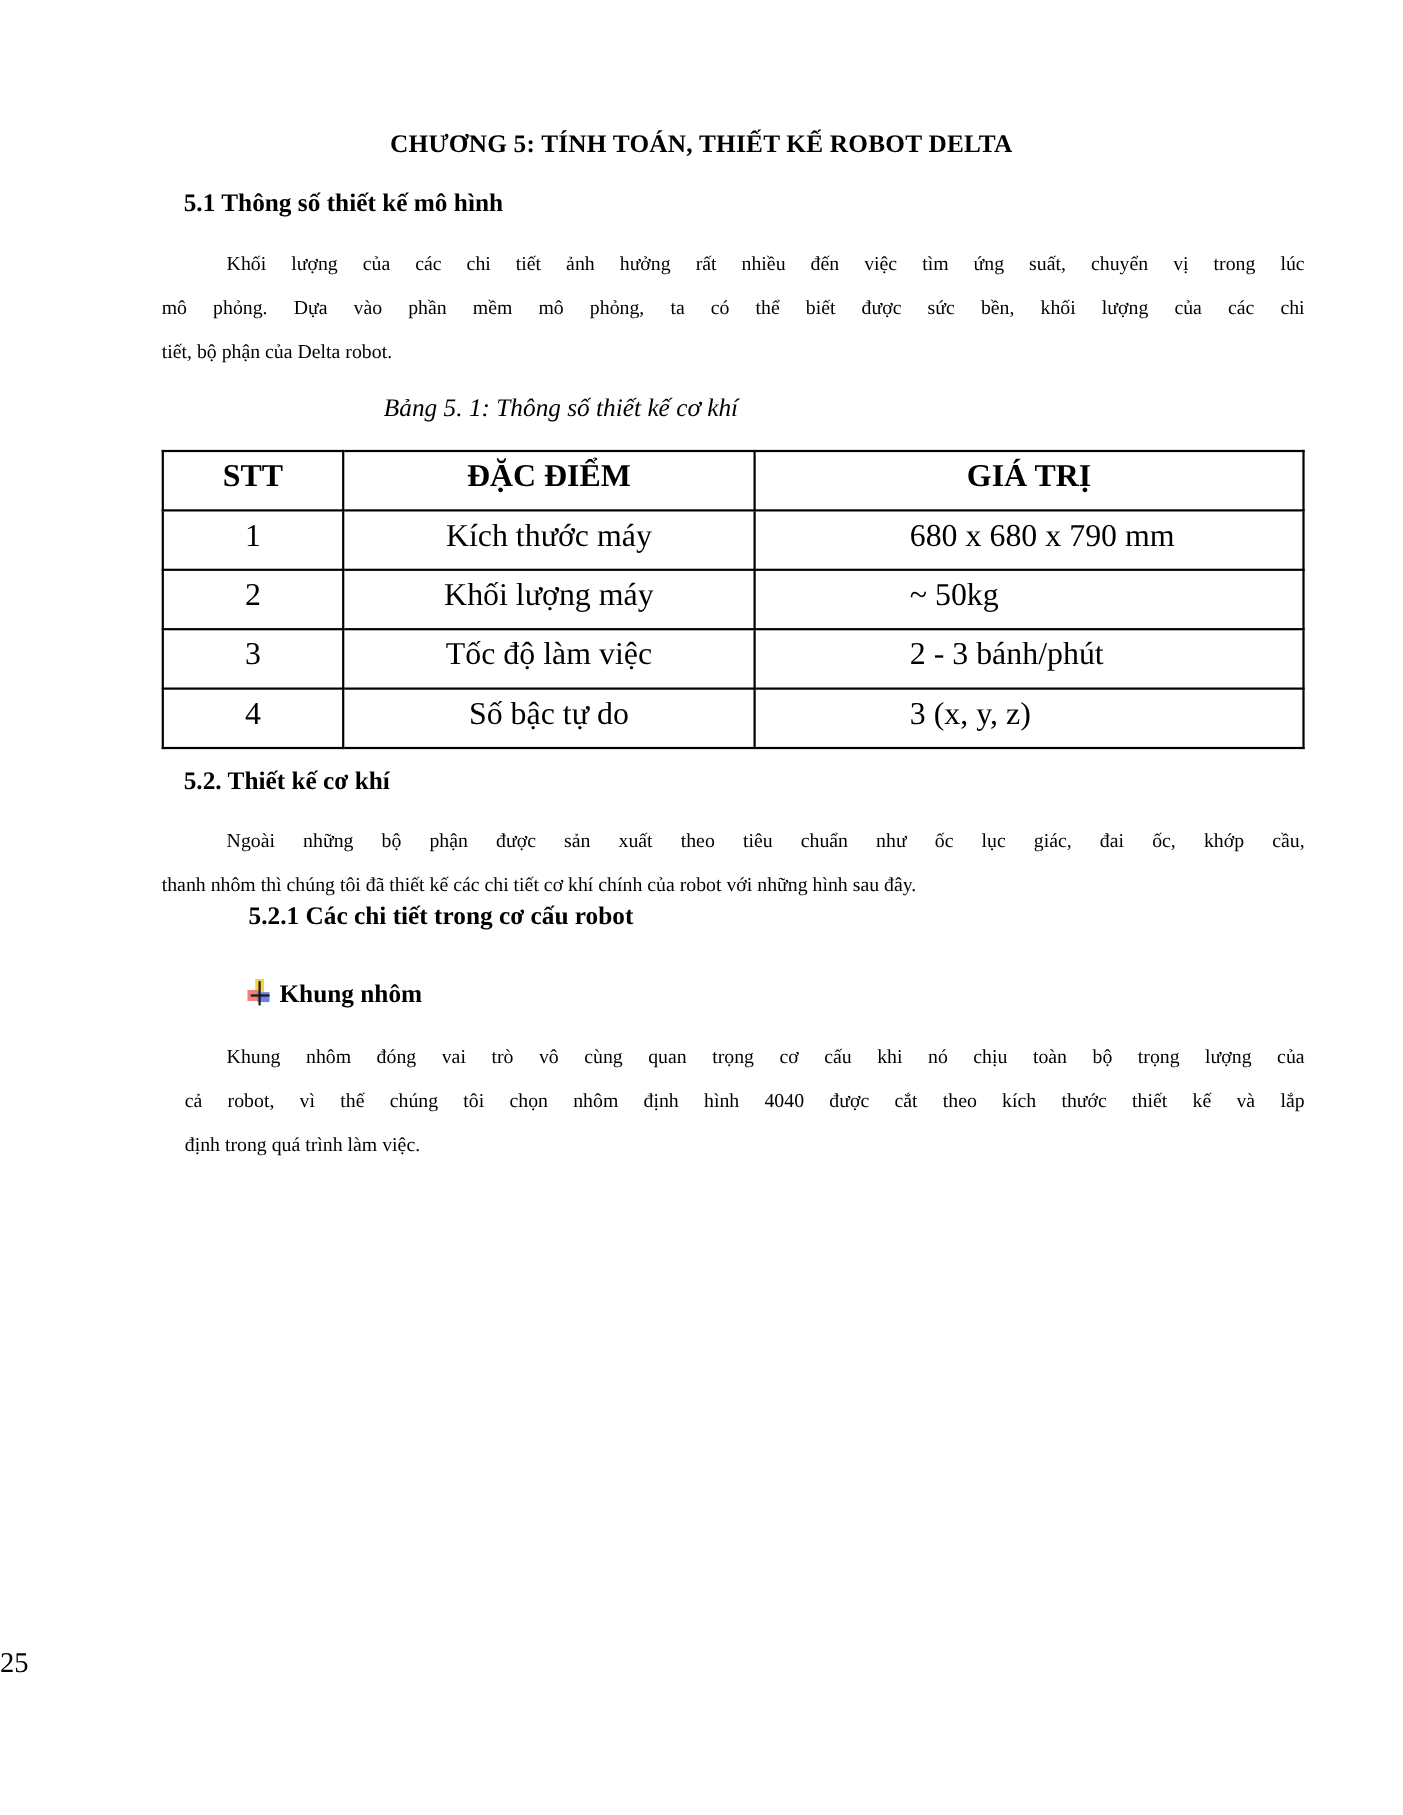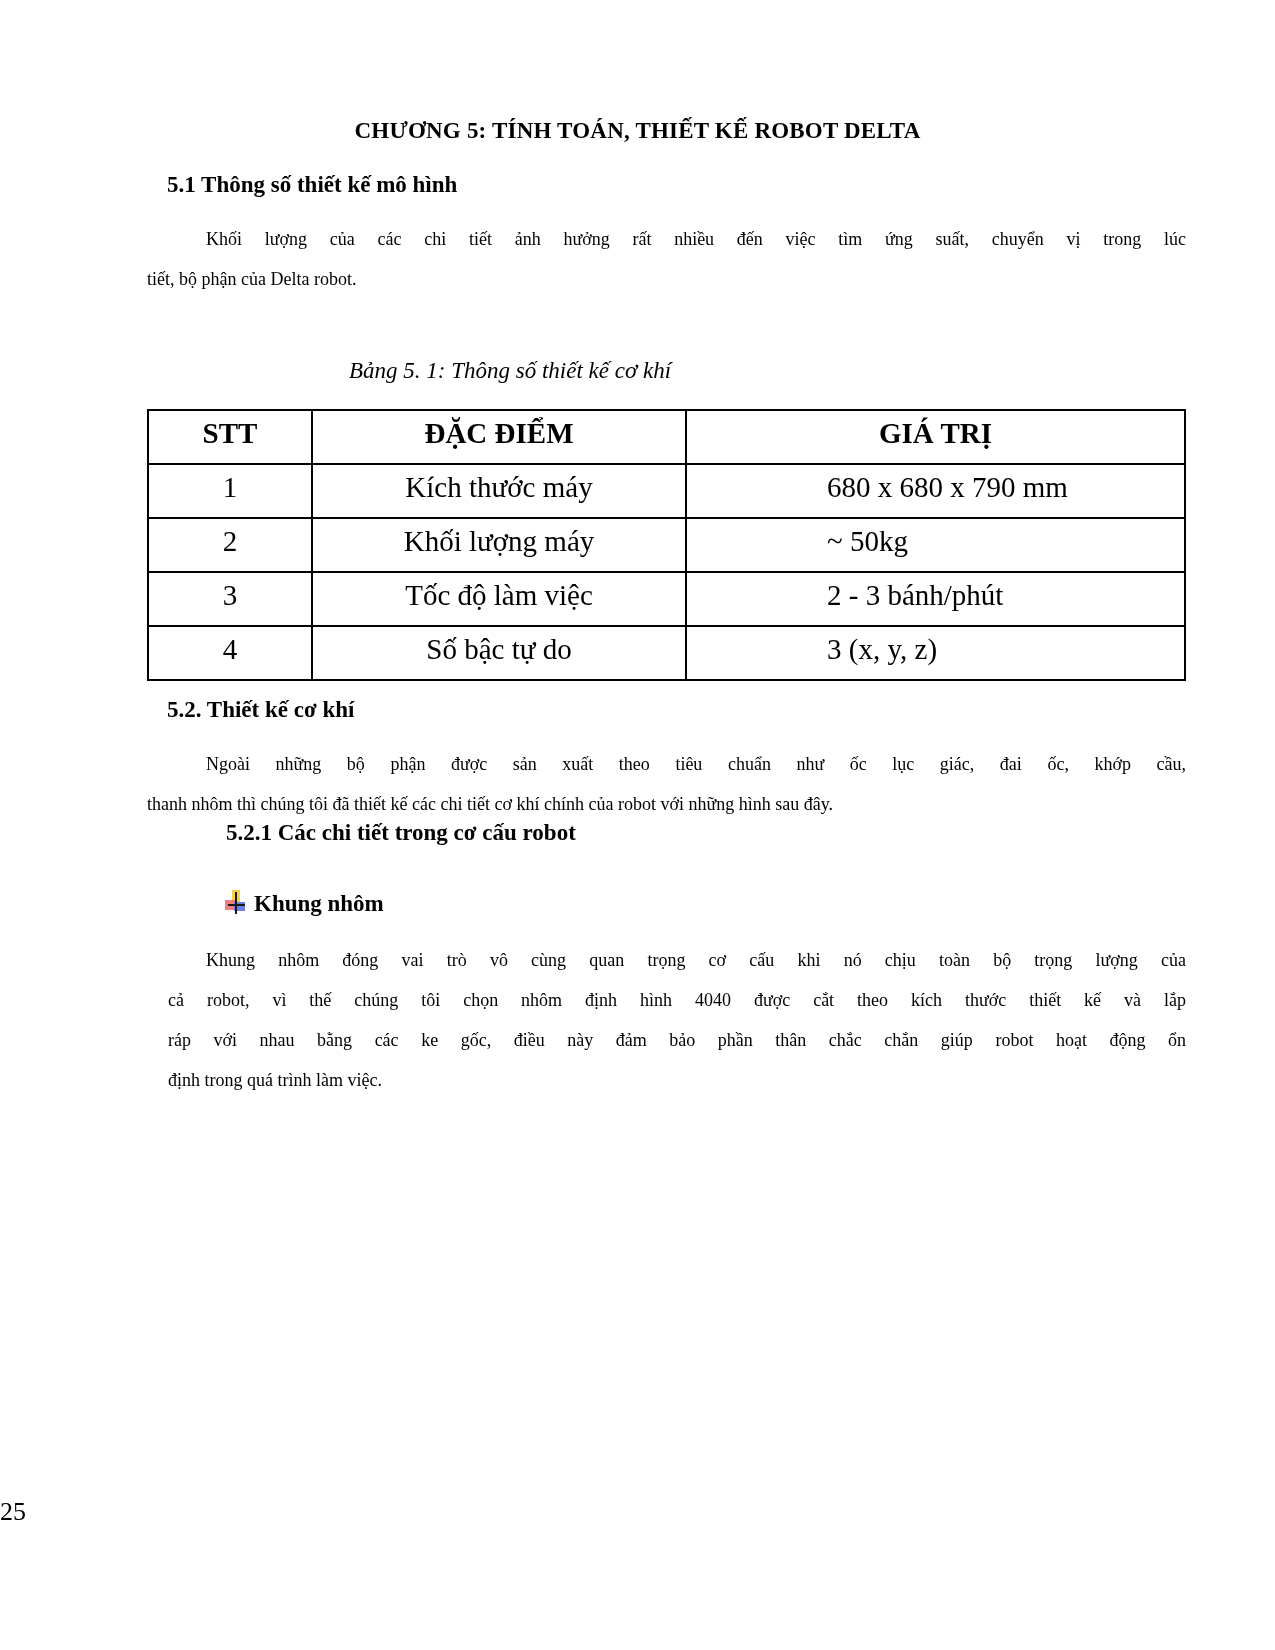--- a/index.html
+++ b/index.html
@@ -92,20 +92,21 @@
   </style>
 </head>
 <body>
 
 <div class="abs chapter-title">CHƯƠNG 5: TÍNH TOÁN, THIẾT KẾ ROBOT DELTA</div>
 
 <div class="abs h2" style="left:147px; top:172px;">5.1 Thông số thiết kế mô hình</div>
 
 <div class="abs para" style="left:147px; top:219px; width:1039px;">
   <span class="line" style="padding-left:59px;">Khối lượng của các chi tiết ảnh hưởng rất nhiều đến việc tìm ứng suất, chuyển vị trong lúc</span>
+  <span class="line">mô phỏng. Dựa vào phần mềm mô phỏng, ta có thể biết được sức bền, khối lượng của các chi</span>
   <span class="line last">tiết, bộ phận của Delta robot.</span>
 </div>
 
 <div class="abs caption">Bảng 5. 1: Thông số thiết kế cơ khí</div>
 
 <table class="spec">
   <colgroup>
     <col class="col-stt">
     <col class="col-feat">
     <col class="col-val">
@@ -152,17 +153,16 @@
 
 <div class="abs h2" style="left:205px; top:890px;">
   <span class="bullet-icon">
     <span class="sq-y"></span><span class="sq-r"></span><span class="sq-b"></span><span class="v"></span><span class="h"></span>
   </span><span>Khung nhôm</span>
 </div>
 
 <div class="abs para" style="left:168px; top:940px; width:1018px;">
   <span class="line" style="padding-left:38px;">Khung nhôm đóng vai trò vô cùng quan trọng cơ cấu khi nó chịu toàn bộ trọng lượng của</span>
   <span class="line">cả robot, vì thế chúng tôi chọn nhôm định hình 4040 được cắt theo kích thước thiết kế và lắp</span>
-  <span class="line">ráp với nhau bằng các ke gốc, điều này đảm bảo phần thân chắc chắn giúp robot hoạt động ổn</span>
   <span class="line last">định trong quá trình làm việc.</span>
 </div>
 
 <div class="abs page-number">25</div>
 
 </body></html>

